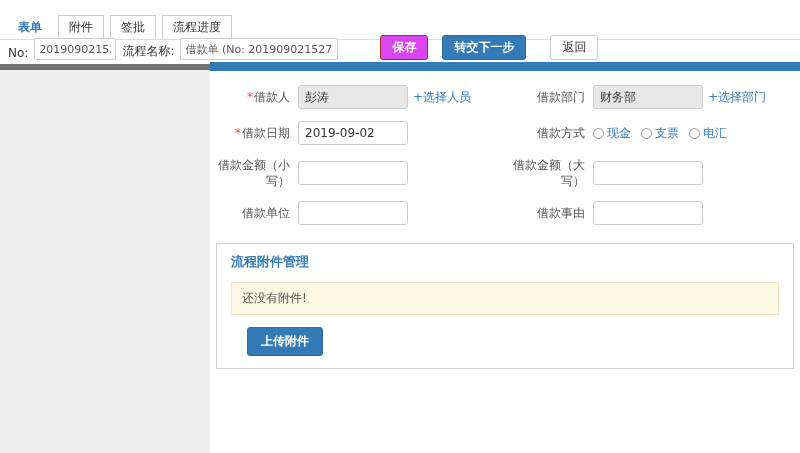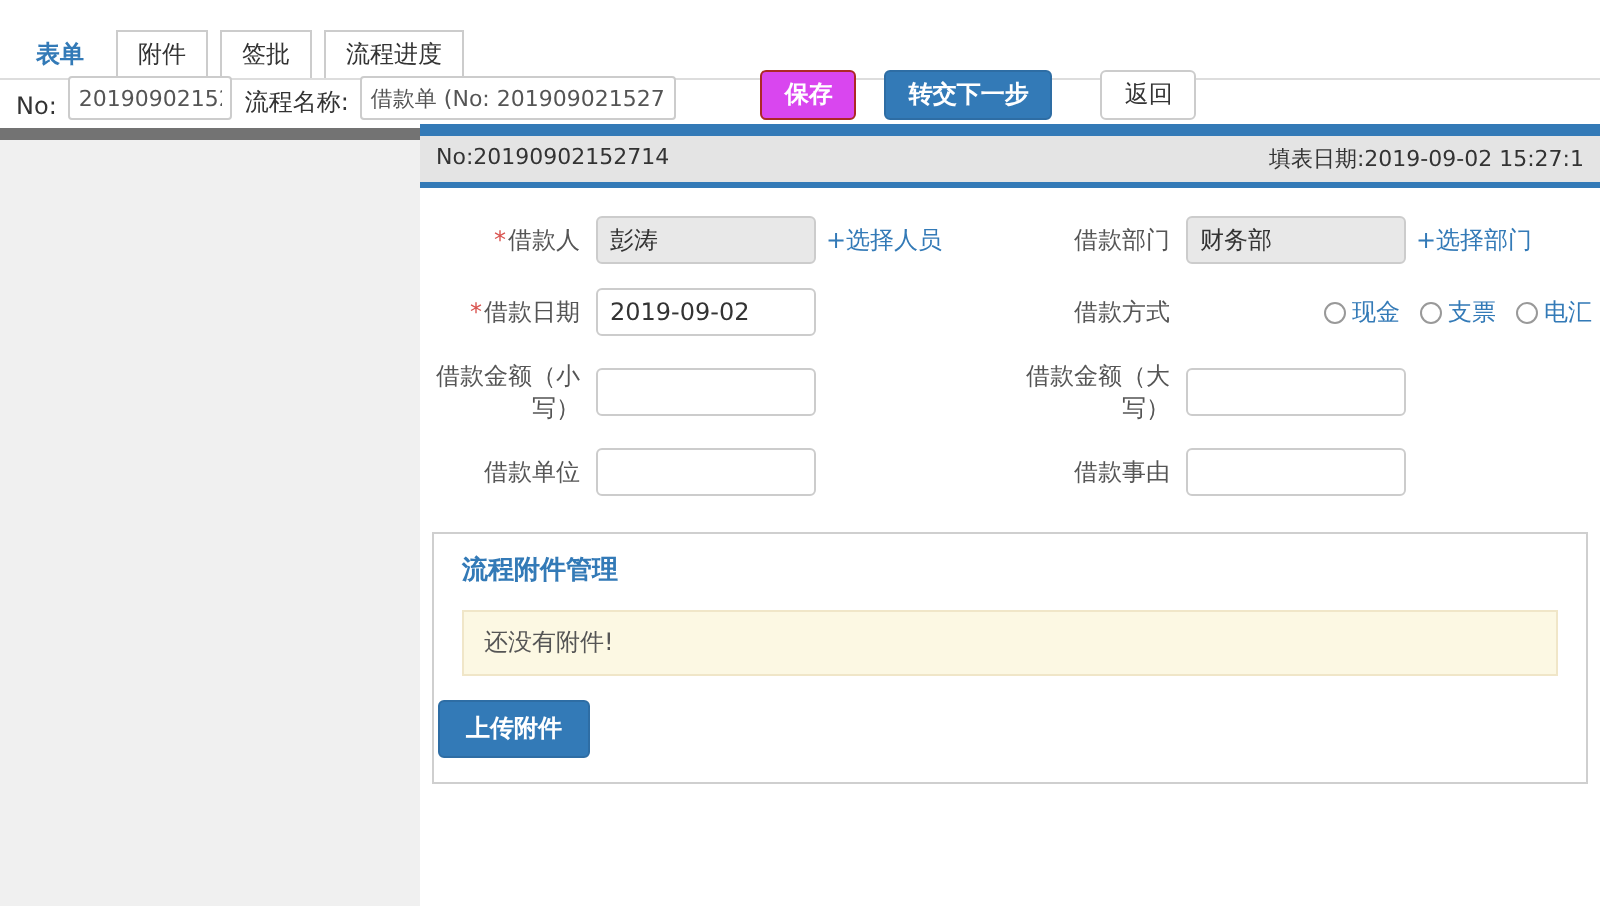--- a/index.html
+++ b/index.html
@@ -64,35 +64,35 @@
   td.flabel { width:84px; text-align:right; color:#555; line-height:1.35; }
   td.ffield { width:211px; }
   .req { color:#d9534f; margin-right:1px; }
   .inp {
     border:1px solid #ccc; border-radius:3px; height:24px; padding:0 6px;
     font-size:12px; width:110px; color:#333; background:#fff;
     font-family:"DejaVu Sans","Liberation Sans",sans-serif;
   }
   .inp.ro { background:#e8e8e8; }
   .sel-link { color:#337ab7; font-size:12px; text-decoration:none; margin-left:5px; white-space:nowrap; }
-  .radio-group { display:flex; gap:10px; align-items:center; color:#337ab7; font-size:12px;justify-content:flex-end; }
+  .radio-group { display:flex; gap:10px; align-items:center; color:#337ab7; font-size:12px; }
   .radio-opt { display:inline-flex; align-items:center; cursor:pointer; }
   .radio-dot {
     width:11px; height:11px; border:1px solid #999; border-radius:50%;
     background:#fff; display:inline-block; margin-right:3px;
   }
   
   .section-box { margin:12px 6px 0 6px; border:1px solid #cfcfcf; background:#fff; }
   .section-box .sec-title { color:#337ab7; font-size:13px; font-weight:bold; padding:9px 14px 7px 14px; }
   .warn-bar {
     margin:4px 14px 10px 14px; background:#fcf8e3; border:1px solid #f0e6c8;
     padding:7px 10px; font-size:12px; color:#555;
   }
   .upload-btn {
-    margin:2px 14px 12px 2px; background:#337ab7; color:#fff;
+    margin:2px 14px 12px 30px; background:#337ab7; color:#fff;
     border:1px solid #2e6da4; border-radius:3px; padding:5px 13px;
     font-size:12px; font-weight:bold; cursor:pointer;
     font-family:"DejaVu Sans","Liberation Sans",sans-serif;
   }
 </style>
 </head>
 <body>
 
 <div class="tabbar">
   <span class="tab active">表单</span>
@@ -107,24 +107,20 @@
   <span class="lbl-inline">流程名称:</span>
   <input class="pname-input" type="text" value="借款单 (No: 20190902152714) 彭涛" style="">
   <button class="btn btn-save">保存</button>
   <button class="btn btn-next">转交下一步</button>
   <button class="btn btn-back">返回</button>
 </div>
 
 <div class="main-panel">
   <div class="blue-top"></div>
 
-  <div class="info-bar">
-    <span>No:20190902152714</span>
-    <span>填表日期:2019-09-02 15:27:1</span>
-  </div>
   <div class="blue-divider"></div>
 
   <table class="form-table">
     <tbody>
         <tr>
       <td class="flabel">
         <span class="req">*</span><span>借款人</span>
       </td>
       <td class="ffield">
         <input class="inp ro" type="text" value="彭涛" style=""><a class="sel-link" href="#">+选择人员</a>

